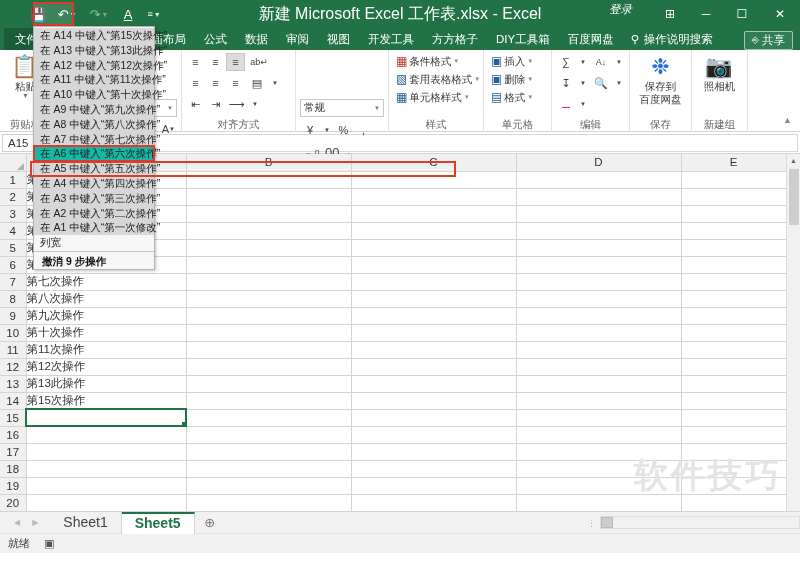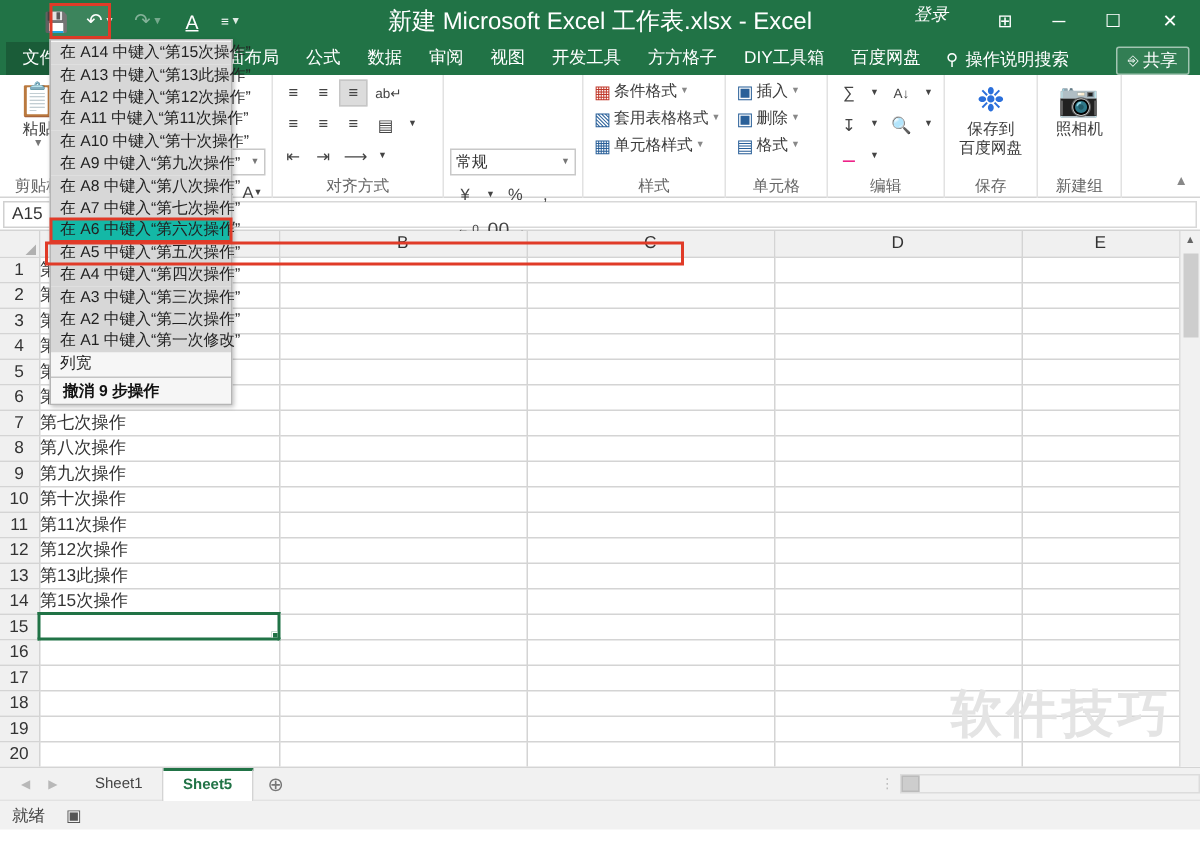--- a/index.html
+++ b/index.html
@@ -172,21 +172,21 @@
     letter-spacing:3px; font-weight:bold; pointer-events:none; user-select:none;
   }
 
   
   .sheetbar {
     height:22px; background:#f1f1f1; border-top:1px solid #d4d4d4;
     display:flex; align-items:center; padding-left:4px;
   }
   .navarrows { display:flex; gap:12px; padding:0 12px 0 10px; color:#b8b8b8; font-size:8px; }
   .stab {
-    font-size:10px; color:#444; padding:3px 13px 4px 13px; height:22px;
+    font-size:14px; color:#444; padding:3px 13px 4px 13px; height:22px;
     display:flex; align-items:center; border-right:1px solid #d4d4d4;
   }
   .stab.active { background:#fff; color:#217346; border-top:2px solid #217346; font-weight:bold; }
   .addsheet { width:30px; text-align:center; color:#777; font-size:13px; }
   .hscroll-holder { margin-left:auto; display:flex; align-items:center; height:22px; }
   .hsplit { color:#bbb; font-size:9px; letter-spacing:-1px; padding:0 5px; }
   .hscroll { width:200px; height:13px; background:#f1f1f1; border:1px solid #dcdcdc; display:flex; align-items:center;}
   .hscroll .hthumb { width:12px; height:11px; background:#cdcdcd; border:1px solid #bbb; }
 
   

